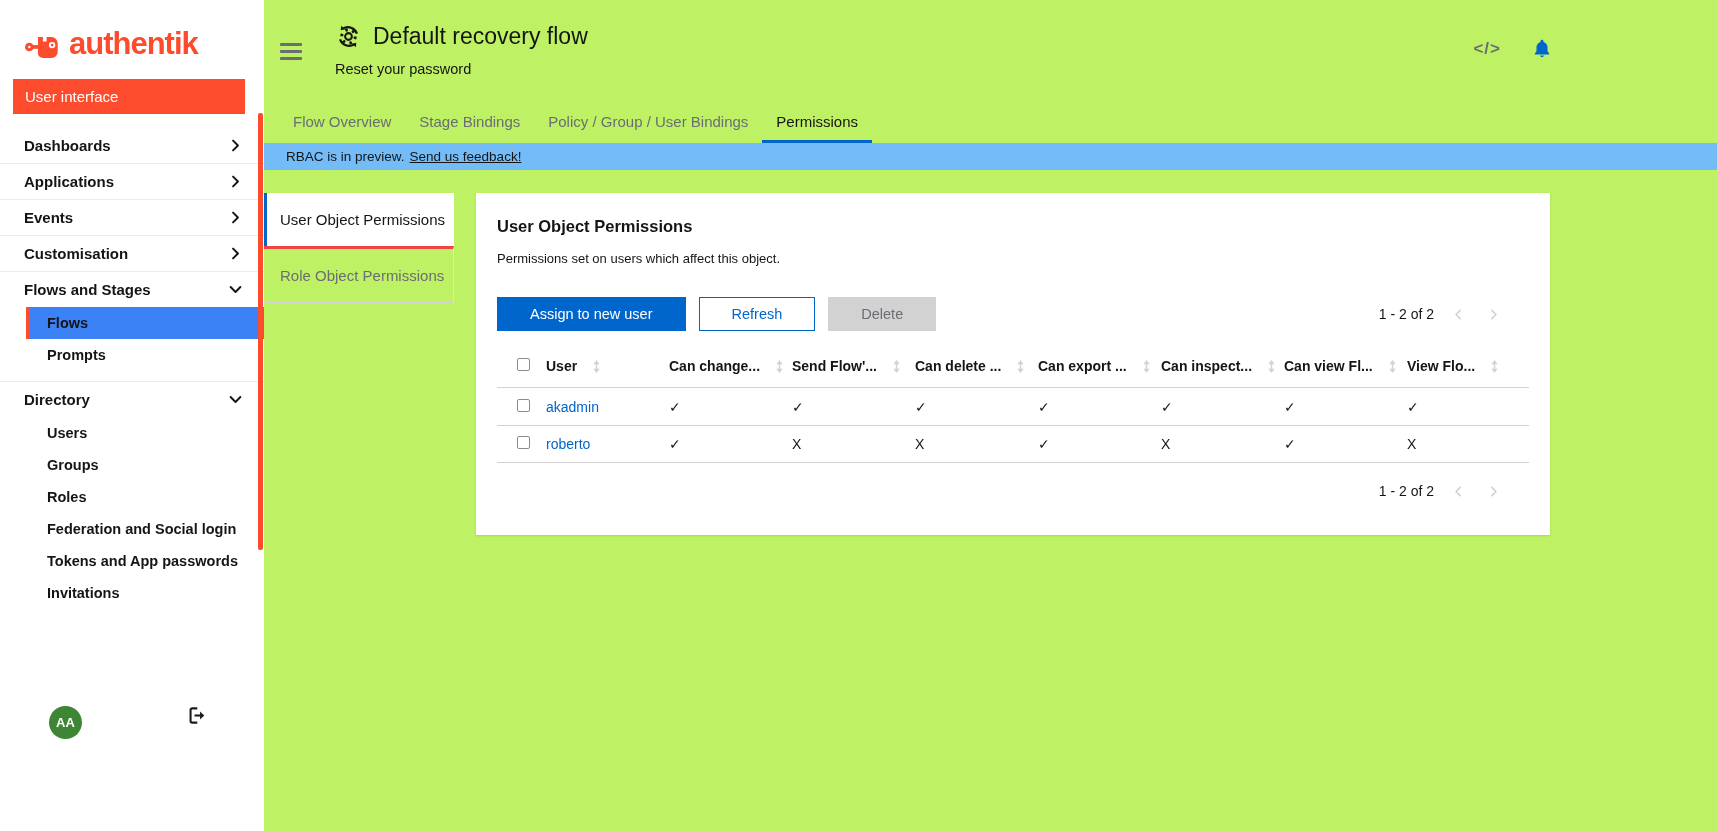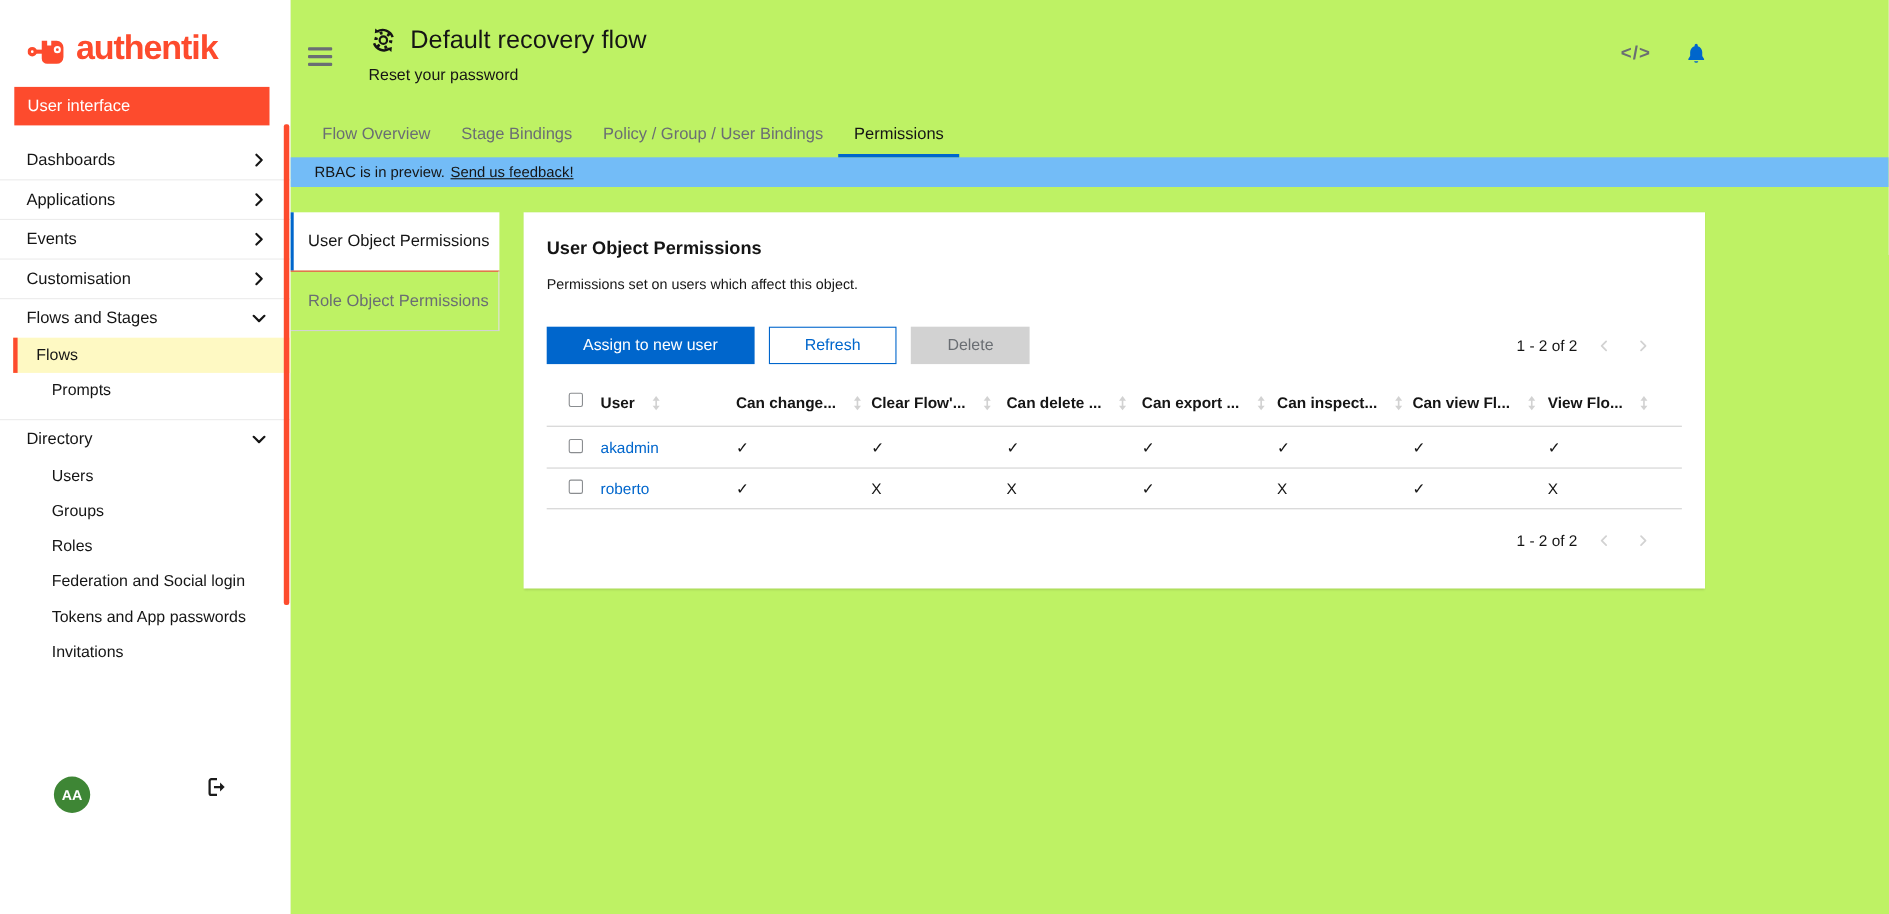--- a/index.html
+++ b/index.html
@@ -7,27 +7,27 @@
   body { font-family:"Liberation Sans", sans-serif; background:#f0f0f0; color:#151515; }
   .app { display:flex; width:100%; height:100%; }
 
   
   .sidebar { position:relative; width:264px; flex:none; background:#ffffff; height:100%; }
   .logo-row { display:flex; align-items:center; gap:7px; padding:26px 0 0 25px; }
   .logo-text { color:#fd4b2d; font-size:31px; font-weight:bold; letter-spacing:-1px; }
   .ui-btn { margin:17px 19px 0 13px; background:#fd4b2d; color:#fff; font-size:15px;
             padding:9px 12px; cursor:pointer; }
   nav { margin-top:14px; }
-  .nav-sec { border-top:1px solid #ececec; }
+  .nav-sec { border-top:1px solid #ececec;font-weight:bold; }
   .nav-sec:first-child { border-top:none; }
   .nav-head { display:flex; justify-content:space-between; align-items:center;
               padding:9px 22px 9px 24px; font-size:15px; cursor:pointer; }
   .nav-children { padding-bottom:10px; }
   .nav-child { padding:8px 10px 8px 47px; font-size:14.5px; cursor:pointer; }
-  .nav-child.active { margin-left:12px; padding-left:17px; background:#fef9c3;
+  .nav-child.active { margin-left:26px; padding-left:17px; background:#3b82f6;
                       border-left:4px solid #fd4b2d; }
   .side-footer { position:absolute; top:706px; left:0; right:0; height:44px;
                  display:flex; align-items:flex-start; }
   .avatar { margin-left:49px; width:33px; height:33px; border-radius:50%;
             background:#3e8635; color:#fff; font-size:13px; font-weight:bold;
             display:flex; align-items:center; justify-content:center; cursor:pointer; }
   .logout { margin-left:auto; margin-right:58px; cursor:pointer; display:flex; }
   .scroll-thumb { position:absolute; top:113px; right:1px; width:5px; height:437px;
                   background:#fd4b2d; border-radius:2px; }
 
@@ -51,21 +51,21 @@
   .banner { height:27px; background:#73bcf7; display:flex; align-items:center;
             padding-left:22px; font-size:13.5px; flex:none; }
   .banner a { color:#151515; text-decoration:underline; margin-left:5px; cursor:pointer; }
 
   .content { flex:1; display:flex; align-items:flex-start; padding-top:23px; }
   .sidetabs { width:190px; flex:none; }
   .sidetab { font-size:15px; padding:18px 8px 18px 16px; color:#6a6e73; cursor:pointer;
              border-right:1px solid #e0e0e0; }
   .sidetab.active { background:#fff; color:#151515; border-left:3px solid #0066cc;
                     padding-left:13px; border-right:none; }
-  .sidetab.inactive { border-top:1px solid #ef4444; border-bottom:1px solid #d2d2d2; }
+  .sidetab.inactive { border-top:3px solid #ef4444; border-bottom:1px solid #d2d2d2; }
 
   .card { margin-left:22px; width:1074px; background:#fff; padding:24px 21px 36px;
           box-shadow:0 1px 2px rgba(3,3,3,0.12); }
   .card-title { font-size:16.5px; font-weight:bold; }
   .card-desc { margin-top:15px; font-size:13px; }
   .toolbar { margin-top:31px; display:flex; align-items:center; }
   .btn { font-size:14.5px; padding:8px 32px; border:1px solid transparent; cursor:pointer;
          font-family:"Liberation Sans", sans-serif; }
   .btn-primary { background:#0066cc; color:#fff; }
   .btn-secondary { background:#fff; color:#0066cc; border-color:#0066cc; margin-left:13px; }
@@ -285,21 +285,21 @@
               </div>
             <div class="th">
                 <span>Can change...</span>
                 <svg width="11" height="15" viewBox="0 0 12 16">
                   <path d="M6 1 L9.5 5.5 H2.5 Z" fill="#d2d2d2"></path>
                   <path d="M6 15 L2.5 10.5 H9.5 Z" fill="#d2d2d2"></path>
                   <rect x="5.2" y="5" width="1.6" height="6" fill="#d2d2d2"></rect>
                 </svg>
               </div>
             <div class="th">
-                <span>Clear Flow'...</span>
+                <span>Send Flow'...</span>
                 <svg width="11" height="15" viewBox="0 0 12 16">
                   <path d="M6 1 L9.5 5.5 H2.5 Z" fill="#d2d2d2"></path>
                   <path d="M6 15 L2.5 10.5 H9.5 Z" fill="#d2d2d2"></path>
                   <rect x="5.2" y="5" width="1.6" height="6" fill="#d2d2d2"></rect>
                 </svg>
               </div>
             <div class="th">
                 <span>Can delete ...</span>
                 <svg width="11" height="15" viewBox="0 0 12 16">
                   <path d="M6 1 L9.5 5.5 H2.5 Z" fill="#d2d2d2"></path>

